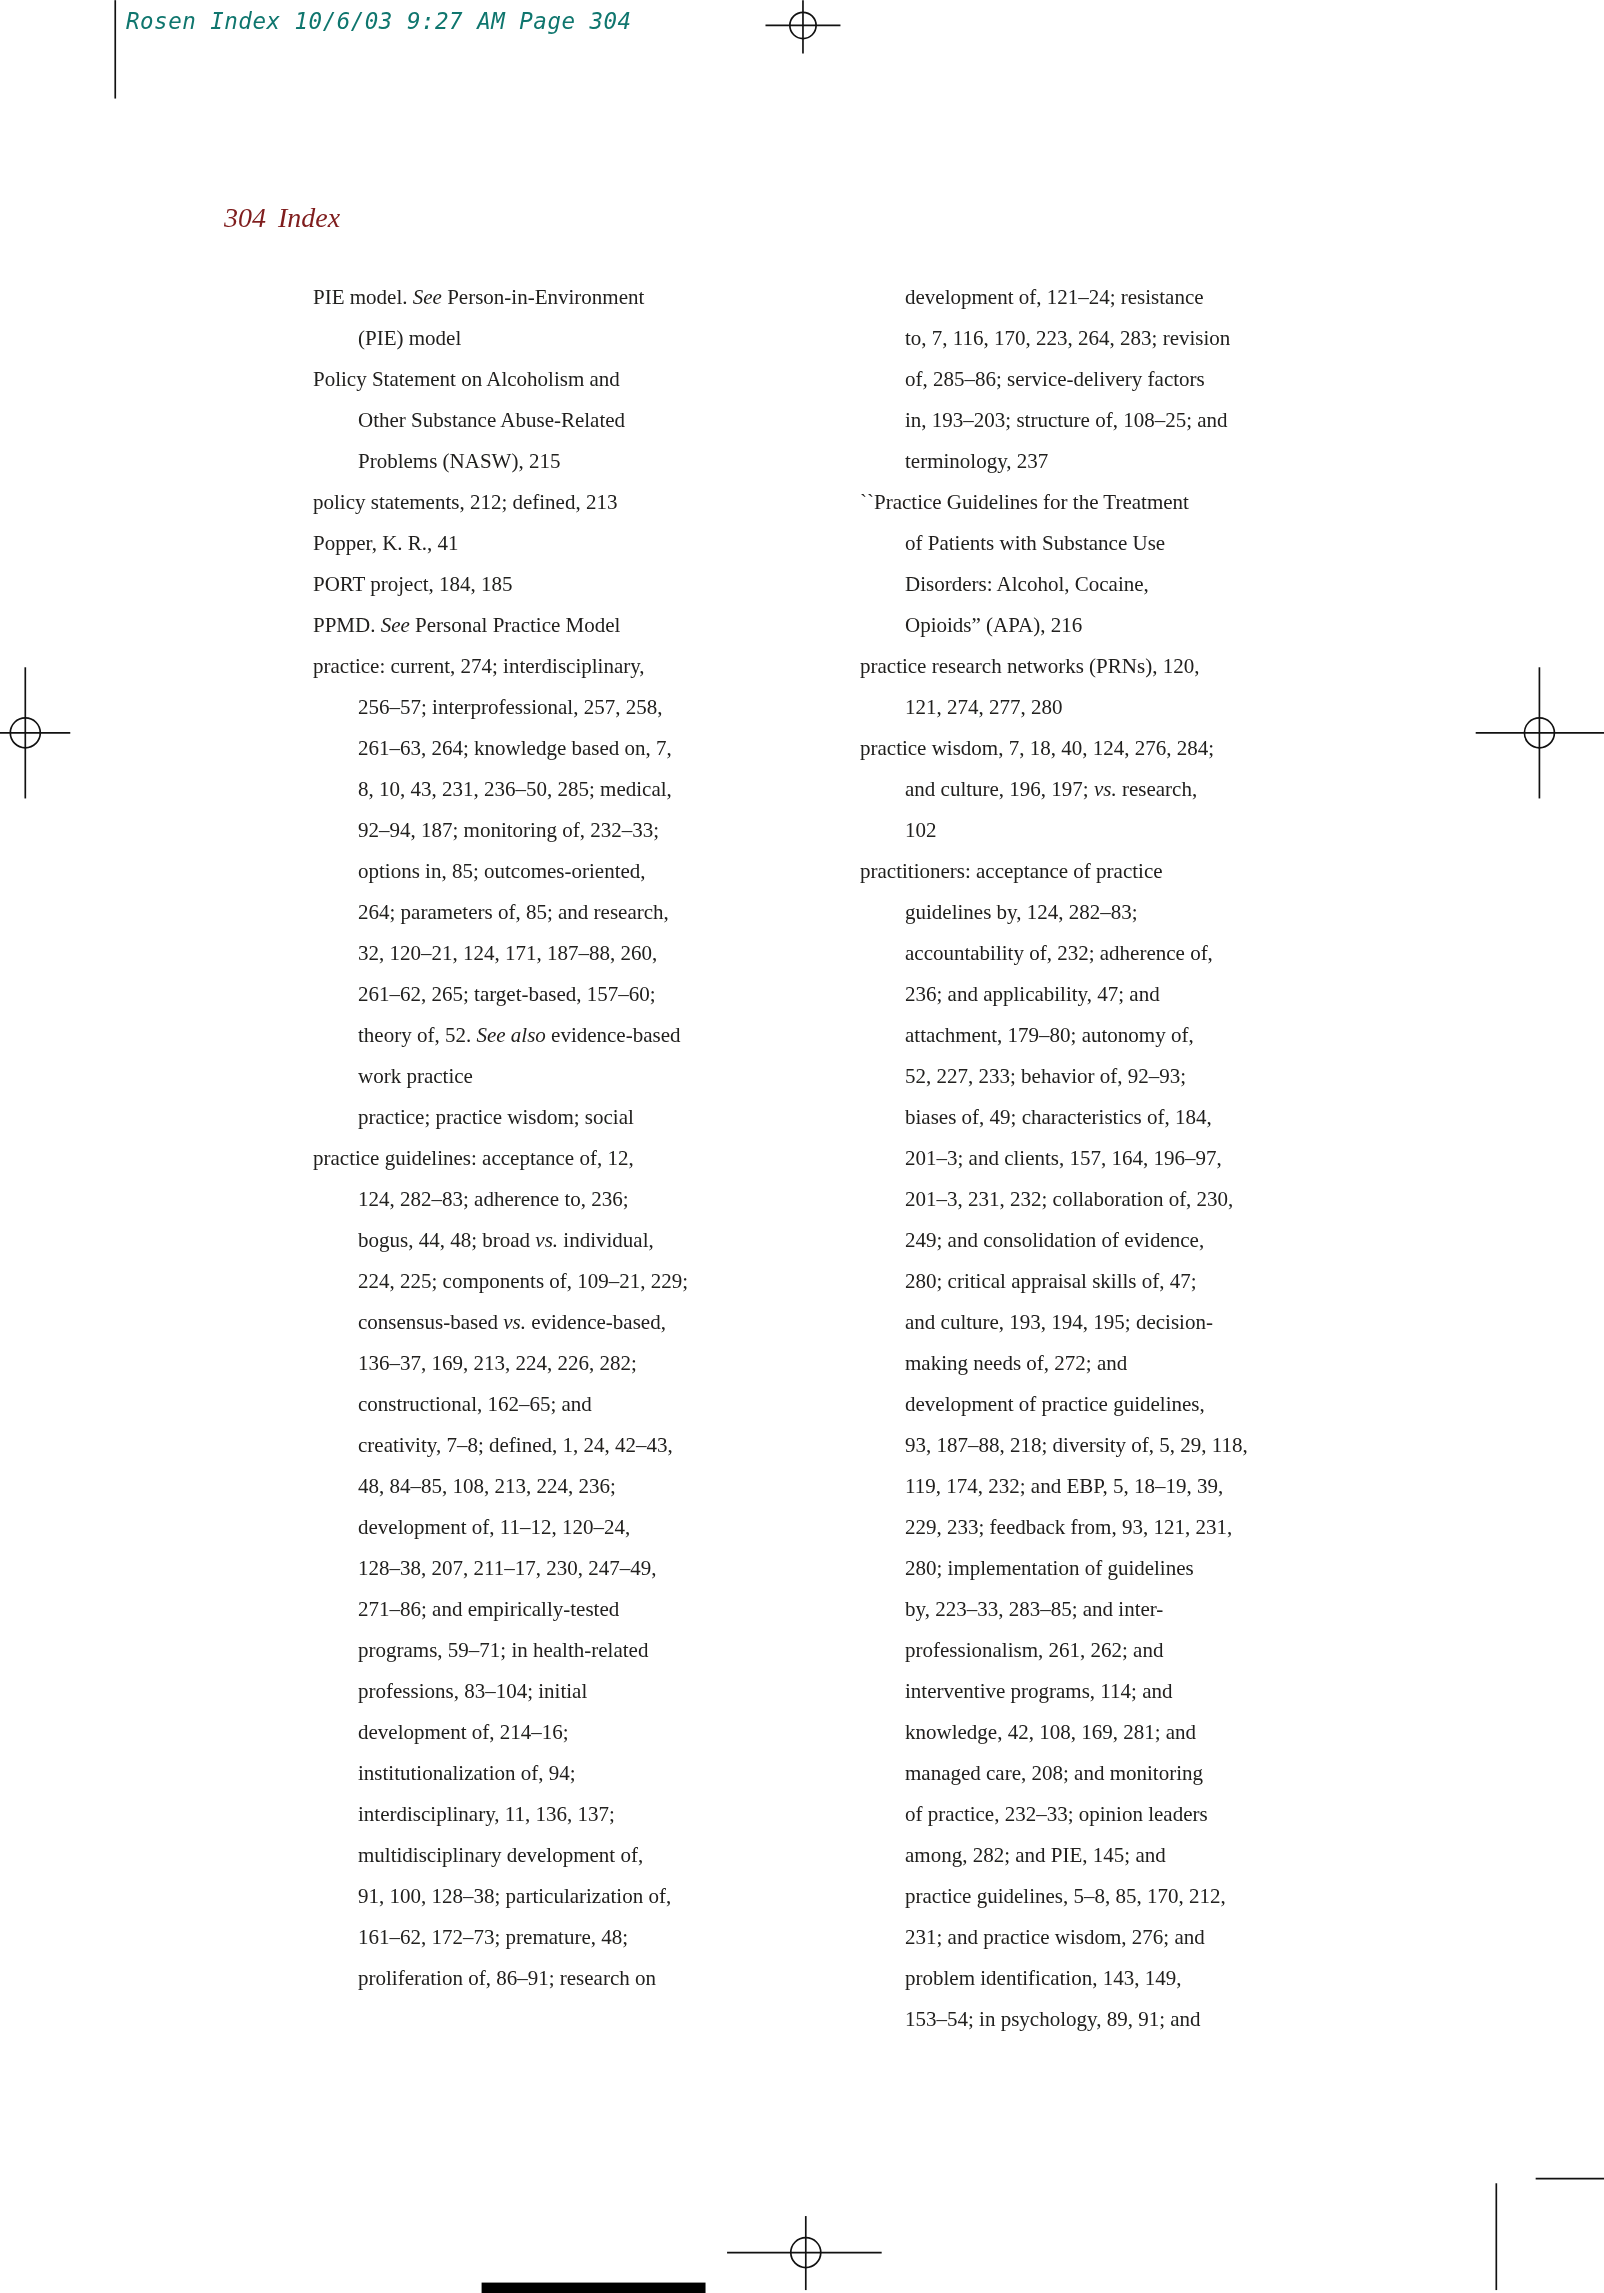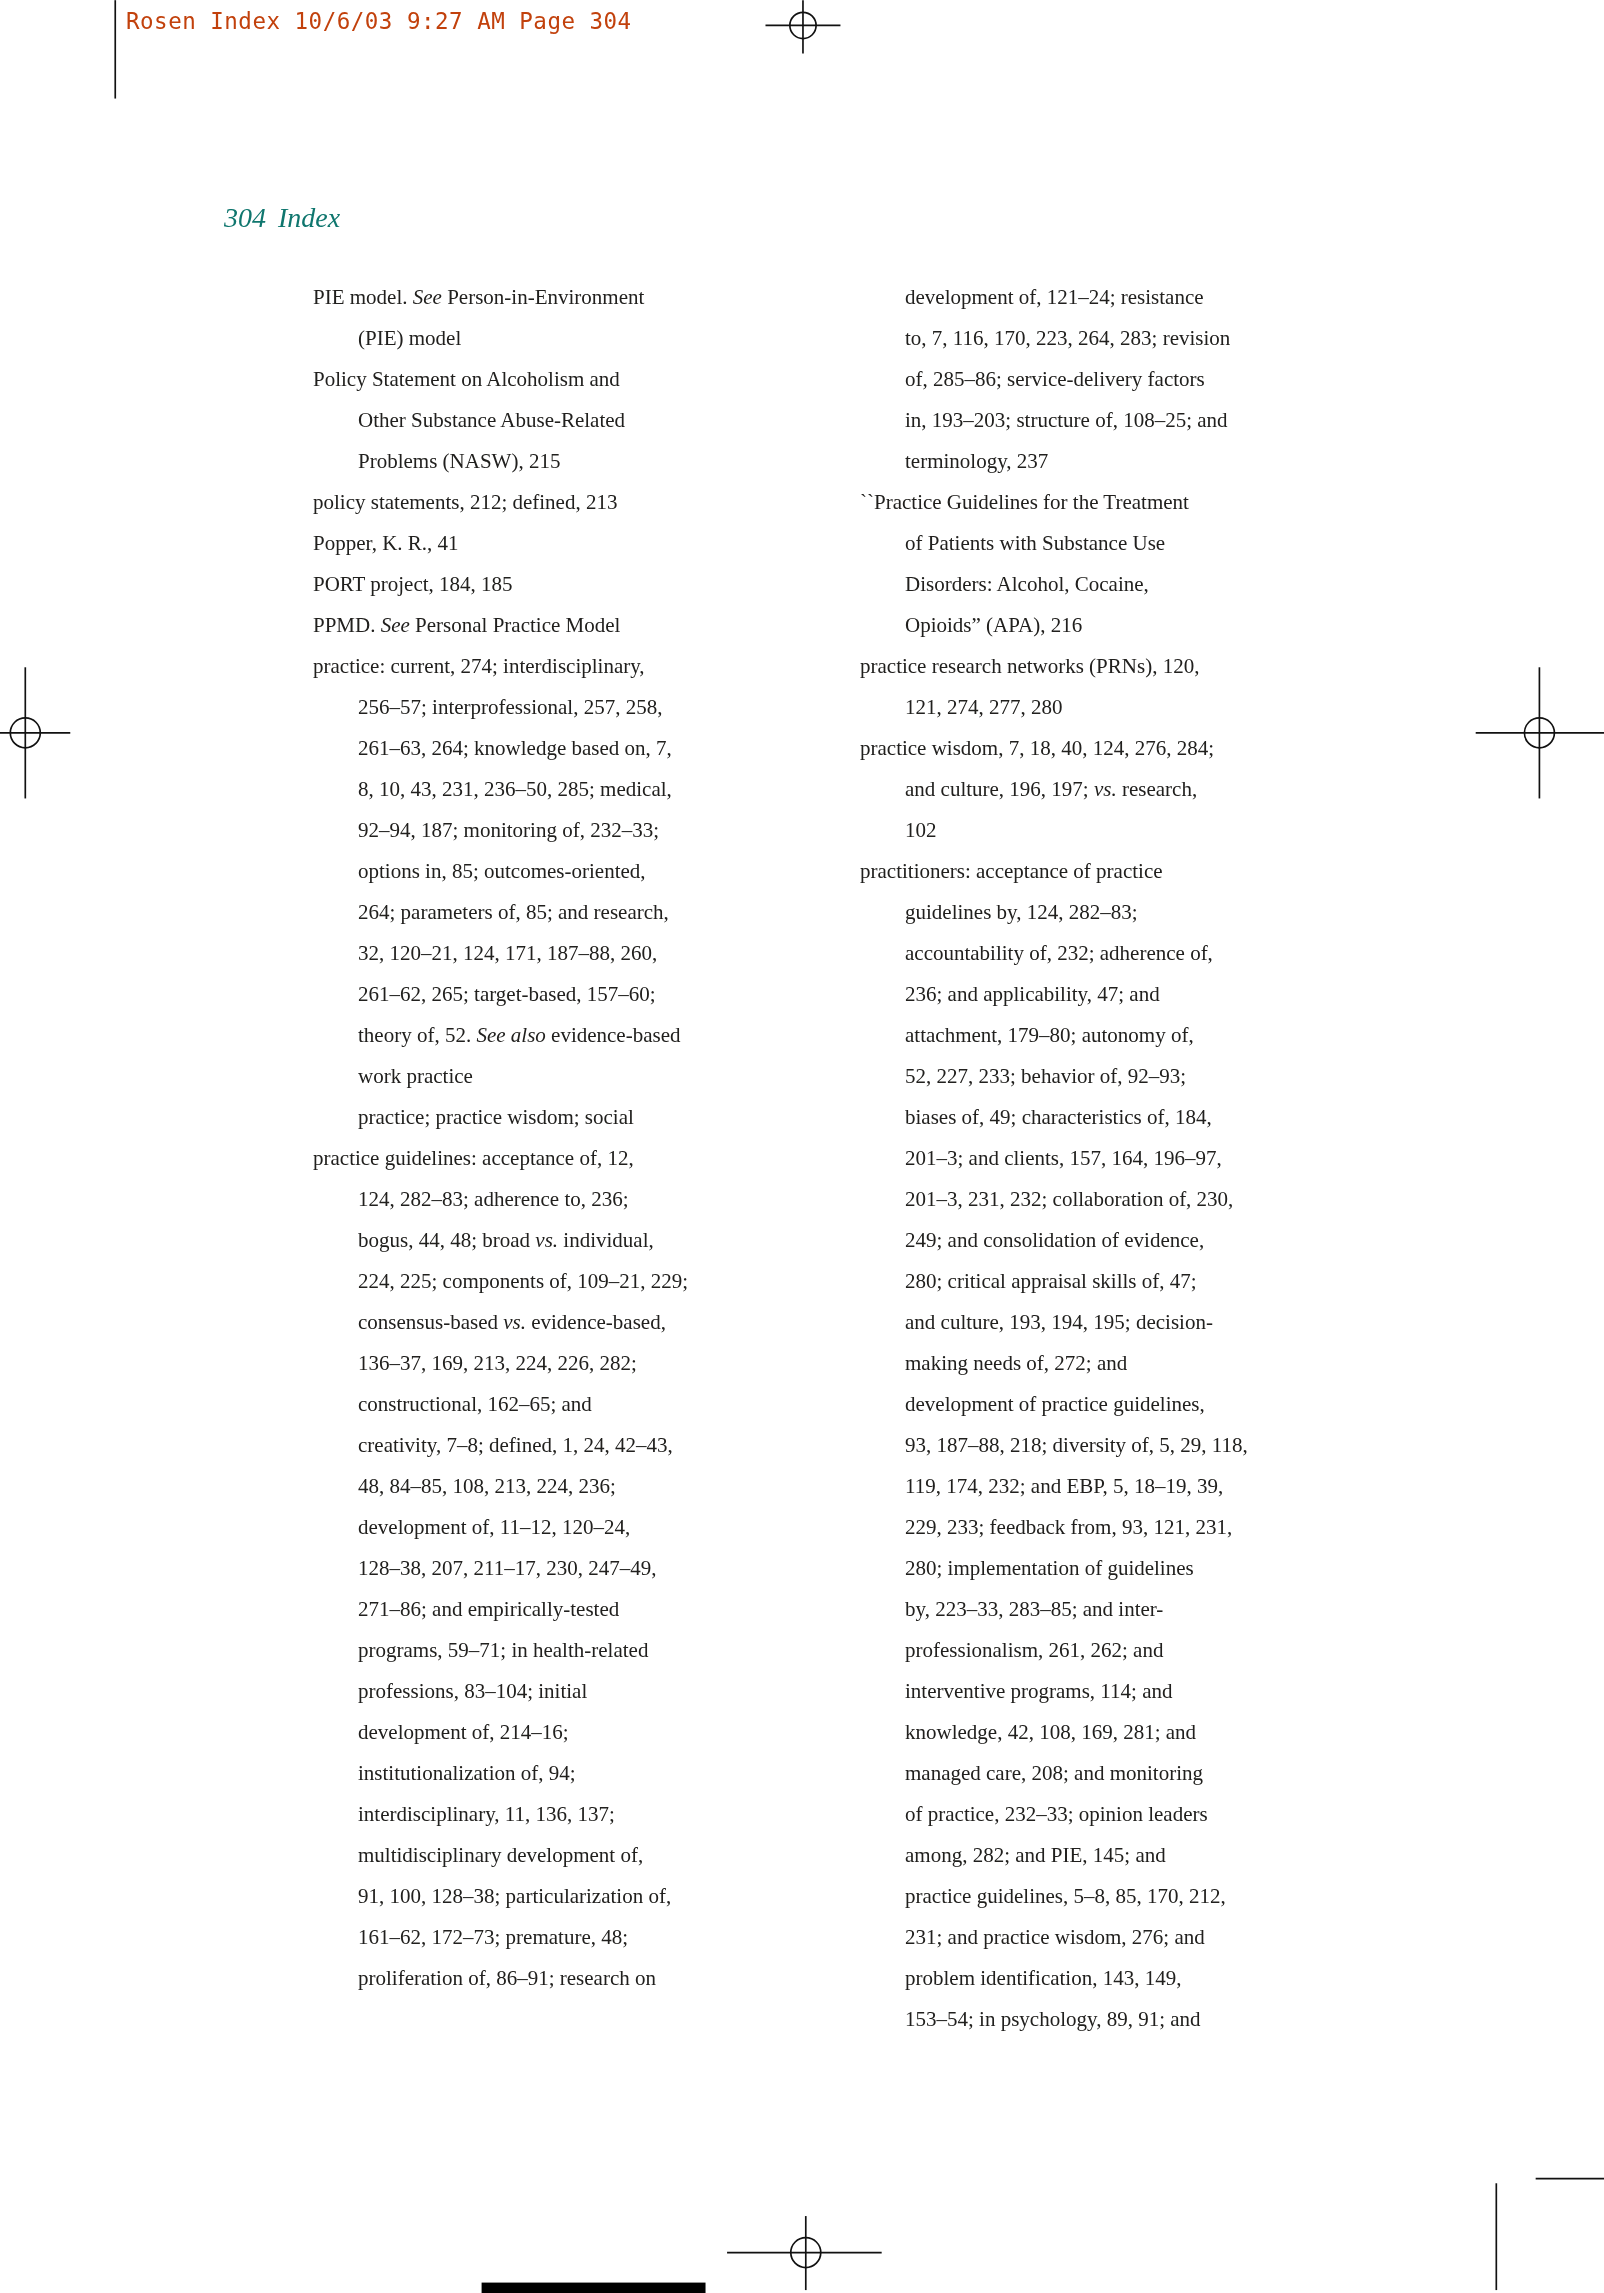--- a/index.html
+++ b/index.html
@@ -31,34 +31,35 @@
     fill: #000000;
     stroke: none;
   }
   .slug {
     position: absolute;
     left: 126px;
     top: 8.4px;
     font-family: "DejaVu Sans Mono", monospace;
     font-size: 22.5px;
     line-height: 26px;
-    color: #c2410c;
+    color: #0f766e;
     white-space: pre;
     letter-spacing: 0.5px;
+    font-style: italic;
   }
   .folio {
     position: absolute;
     left: 224px;
     top: 202px;
     font-size: 28px;
     line-height: 32px;
     font-style: italic;
     display: flex;
     gap: 12px;
-    color: #0f766e;
+    color: #7f1d1d;
   }
   .col {
     position: absolute;
     top: 277px;
     font-size: 21px;
     line-height: 41px;
     white-space: nowrap;
     color: #21201e;
   }
   .col-left  { left: 313px; }

